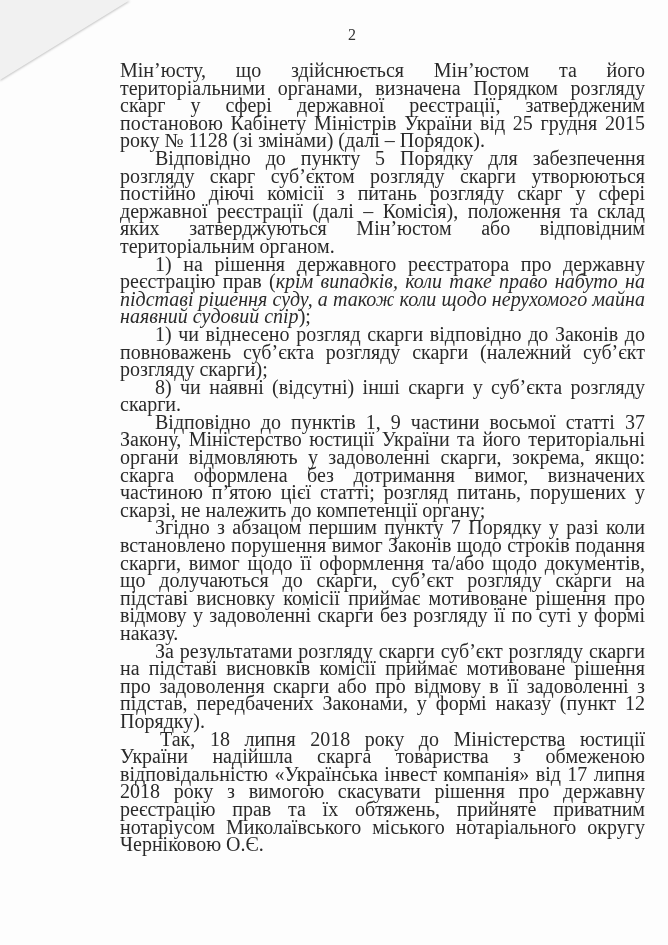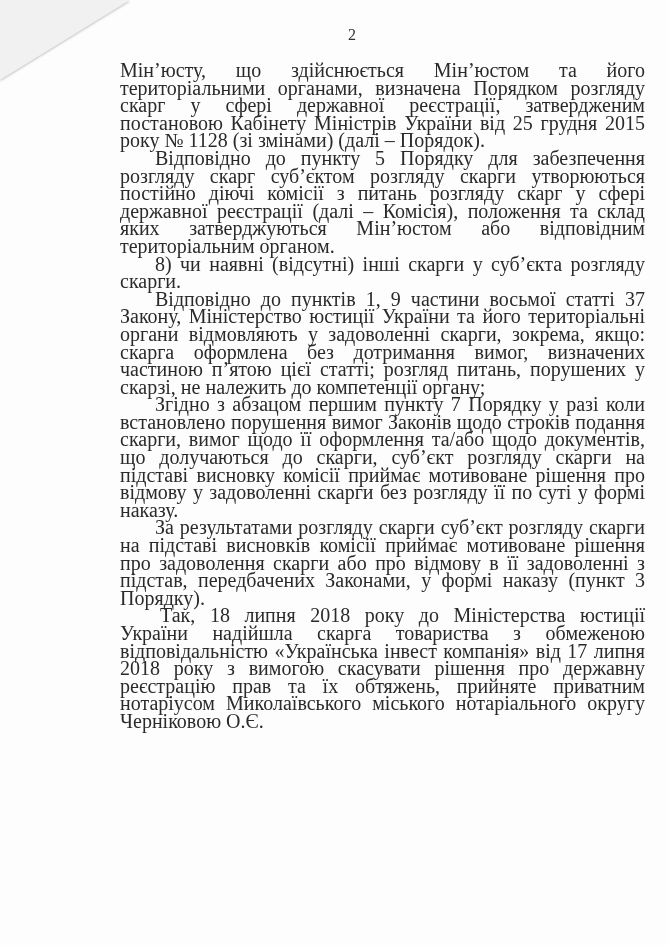--- a/index.html
+++ b/index.html
@@ -67,19 +67,21 @@
 <body>
 
 <div class="page">
   <div class="fold-corner"></div>
 
   <div class="page-number">2</div>
 
   <div class="body-text">
     <p class="no-indent">Мін’юсту, що здійснюється Мін’юстом та його територіальними органами, визначена Порядком розгляду скарг у сфері державної реєстрації, затвердженим постановою Кабінету Міністрів України від 25 грудня 2015 року № 1128 (зі змінами) (далі – Порядок).</p>
     <p>Відповідно до пункту 5 Порядку для забезпечення розгляду скарг суб’єктом розгляду скарги утворюються постійно діючі комісії з питань розгляду скарг у сфері державної реєстрації (далі – Комісія), положення та склад яких затверджуються Мін’юстом або відповідним територіальним органом.</p>
+    <p class="list"><span>1) на рішення державного реєстратора про державну реєстрацію прав (</span><em>крім випадків, коли таке право набуто на підставі рішення суду, а також коли щодо нерухомого майна наявний судовий спір</em><span>);</span></p>
+    <p class="list">1) чи віднесено розгляд скарги відповідно до Законів до повноважень суб’єкта розгляду скарги (належний суб’єкт розгляду скарги);</p>
     <p class="list">8) чи наявні (відсутні) інші скарги у суб’єкта розгляду скарги.</p>
     <p>Відповідно до пунктів 1, 9 частини восьмої статті 37 Закону, Міністерство юстиції України та його територіальні органи відмовляють у задоволенні скарги, зокрема, якщо: скарга оформлена без дотримання вимог, визначених частиною п’ятою цієї статті; розгляд питань, порушених у скарзі, не належить до компетенції органу;</p>
     <p>Згідно з абзацом першим пункту 7 Порядку у разі коли встановлено порушення вимог Законів щодо строків подання скарги, вимог щодо її оформлення та/або щодо документів, що долучаються до скарги, суб’єкт розгляду скарги на підставі висновку комісії приймає мотивоване рішення про відмову у задоволенні скарги без розгляду її по суті у формі наказу.</p>
-    <p>За результатами розгляду скарги суб’єкт розгляду скарги на підставі висновків комісії приймає мотивоване рішення про задоволення скарги або про відмову в її задоволенні з підстав, передбачених Законами, у формі наказу (пункт 3 Порядку).</p>
+    <p>За результатами розгляду скарги суб’єкт розгляду скарги на підставі висновків комісії приймає мотивоване рішення про задоволення скарги або про відмову в її задоволенні з підстав, передбачених Законами, у формі наказу (пункт 12 Порядку).</p>
     <p class="tak">Так, 18 липня 2018 року до Міністерства юстиції України надійшла скарга товариства з обмеженою відповідальністю «Українська інвест компанія» від 17 липня 2018 року з вимогою скасувати рішення про державну реєстрацію прав та їх обтяжень, прийняте приватним нотаріусом Миколаївського міського нотаріального округу Черніковою О.Є.</p>
   </div>
 </div>
 
 </body></html>

